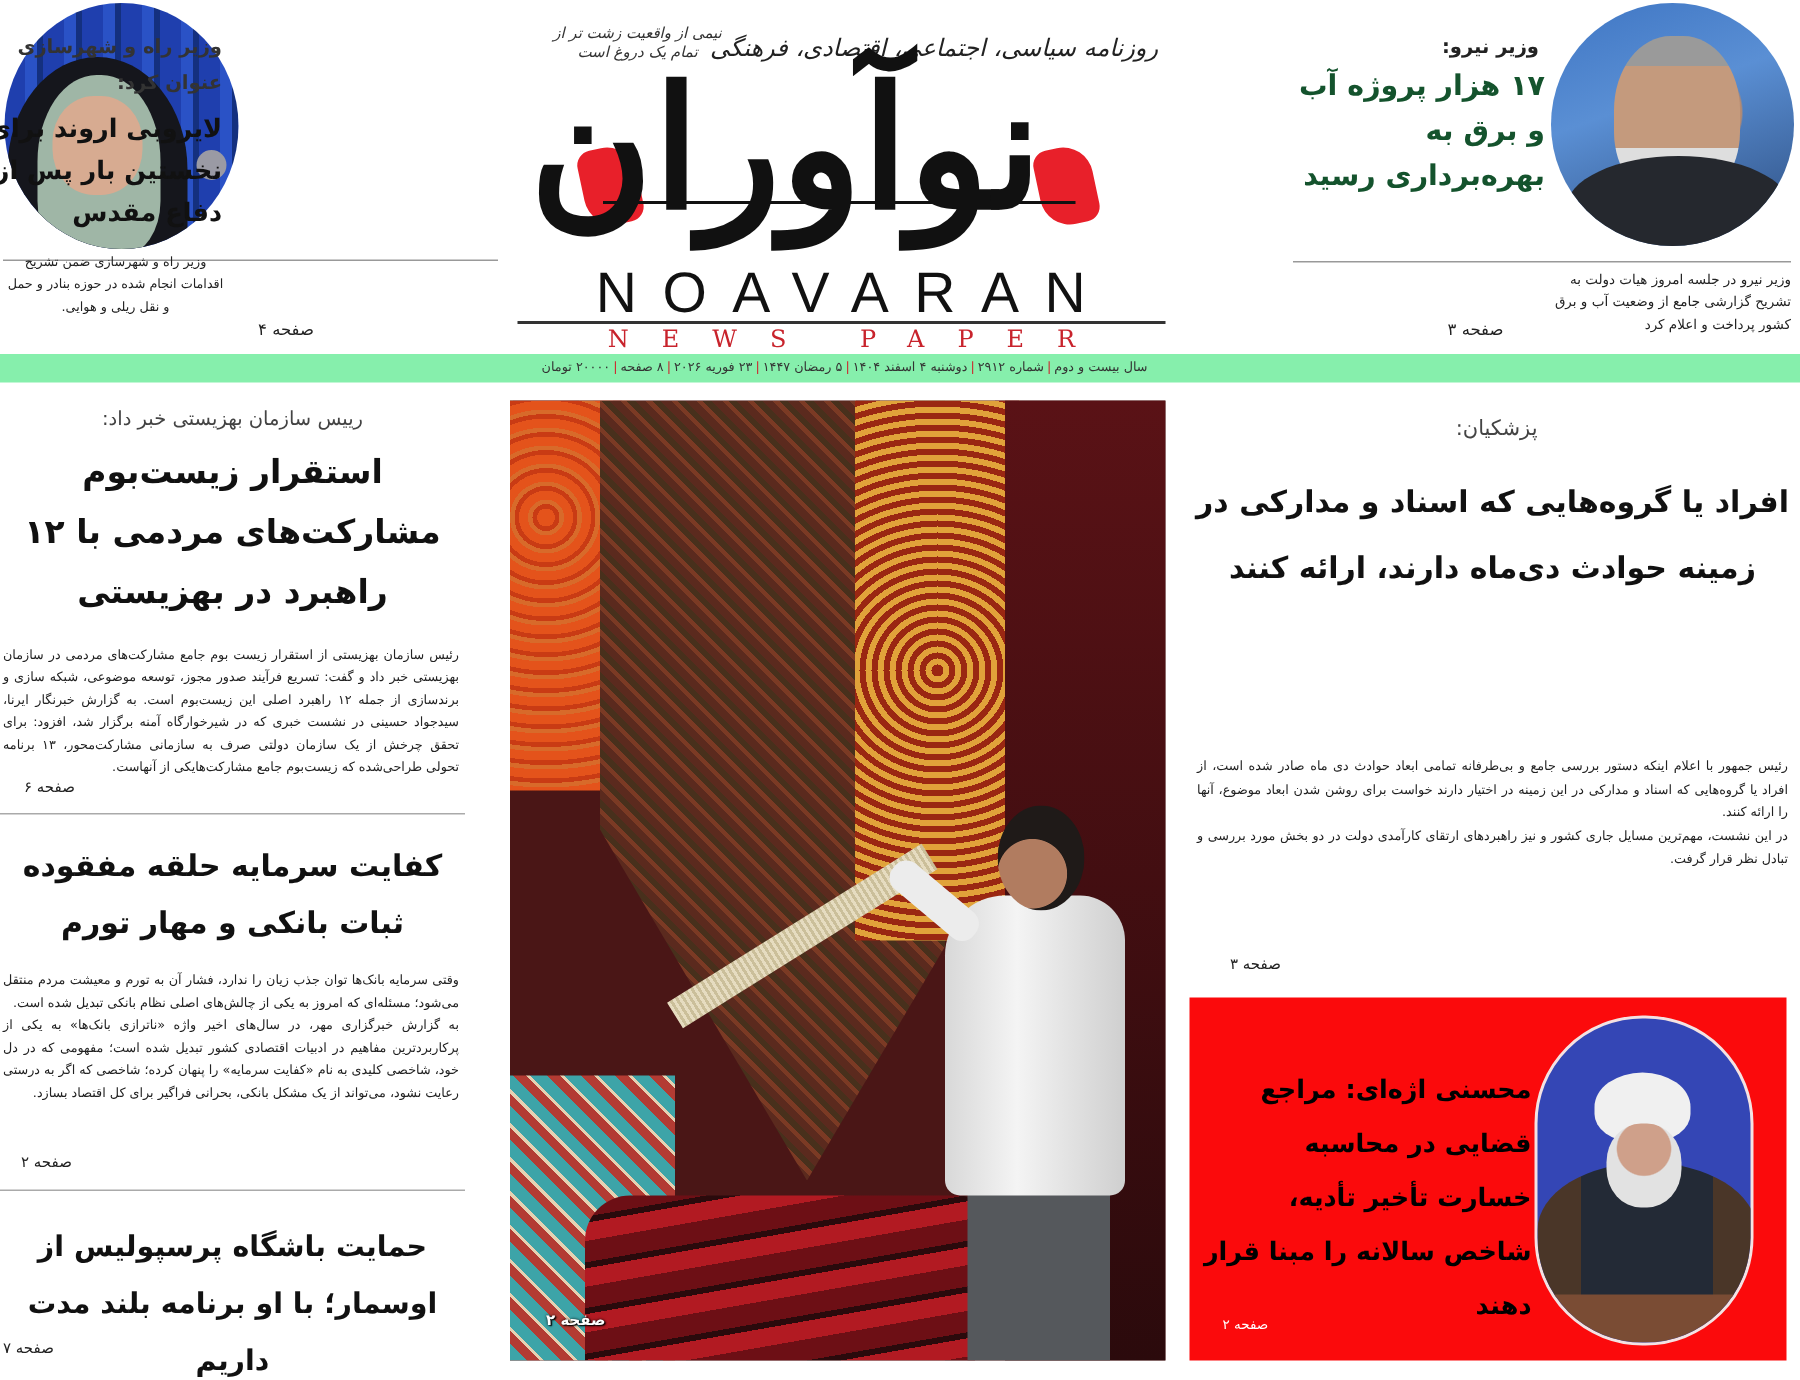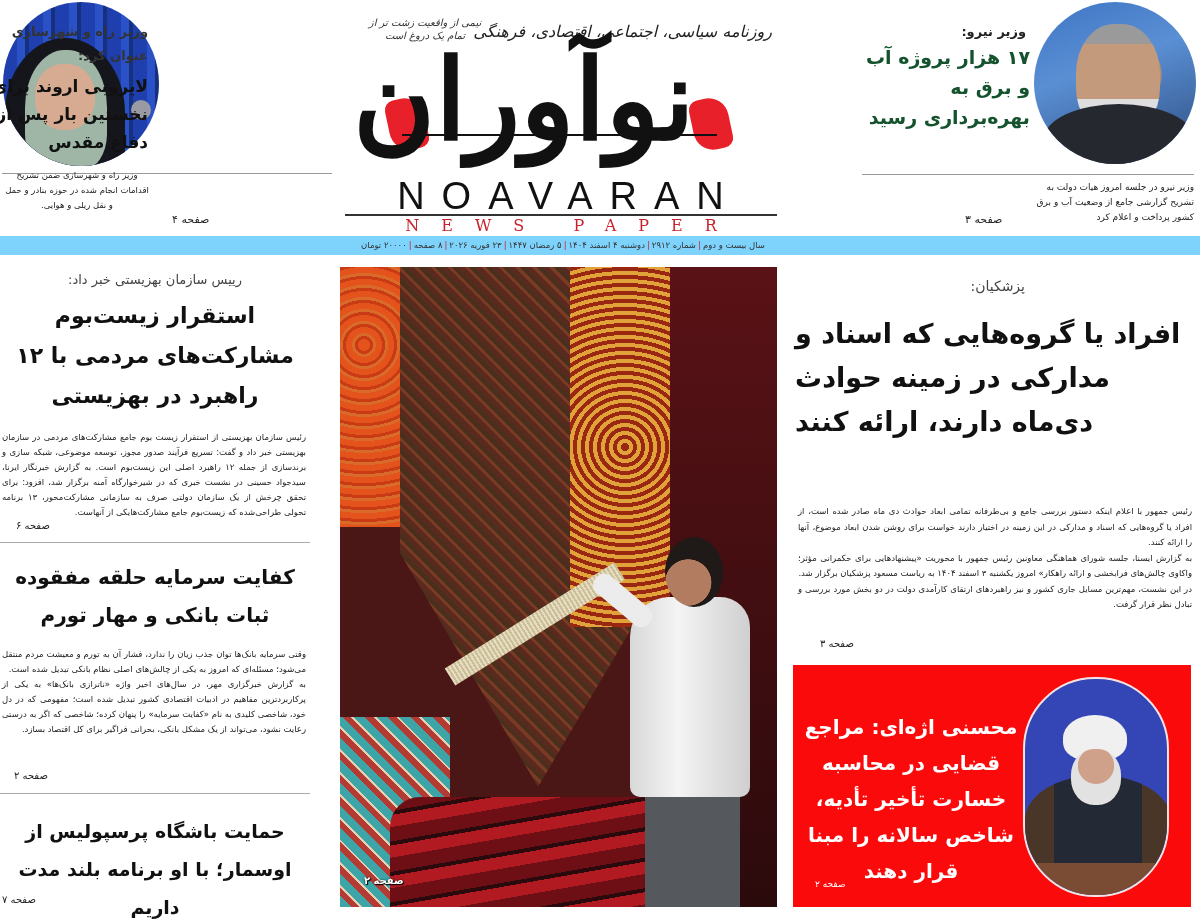--- a/index.html
+++ b/index.html
@@ -14,21 +14,21 @@
   .tagline-left { left: 20px; top: 16px; width: 130px; font-size: 10px; line-height: 13px; font-family: "DejaVu Serif", serif; font-style: italic; color: #333; text-align: center; }
   .logo-fa { left: 0; top: 36px; width: 440px; height: 140px; }
   .logo-fa-text { position: absolute; left: 13px; right: 0; top: -6px; text-align: left; font-family: "DejaVu Serif", serif; font-weight: bold; font-size: 112px; line-height: 140px; color: #111; letter-spacing: -4px; }
   .logo-dot { position: absolute; width: 38px; height: 52px; background: #e8202a; border-radius: 10px 20px 10px 20px; transform: rotate(-12deg); }
   .logo-line { position: absolute; left: 62px; width: 315px; top: 98px; height: 2px; background: #111; }
   .logo-en { left: 0; top: 176px; width: 440px; text-align: center; font-family: Liberation Sans, sans-serif; font-size: 38px; letter-spacing: 17px; color: #111; line-height: 40px; padding-left: 18px; }
   .logo-rule { left: 5px; top: 214px; width: 432px; height: 2px; background: #333; }
   .logo-sub { left: 0; top: 216px; width: 440px; text-align: center; font-family: "DejaVu Serif", serif; font-size: 16px; letter-spacing: 22px; color: #c8232c; padding-left: 24px; line-height: 20px; }
 
   
-  .infobar { left: 0; top: 236px; width: 1200px; height: 19px; background: #7dd3fc; }
+  .infobar { left: 0; top: 236px; width: 1200px; height: 19px; background: #86efac; }
   .infobar-text { position: absolute; left: 360px; width: 405px; top: 2px; font-size: 8.5px; line-height: 14px; color: #333; text-align: right; white-space: nowrap; }
   .infobar-text .sep { color: #d0202a; padding: 0 2px; }
 
   
   .teaser-r-photo { left: 1034px; top: 2px; width: 162px; height: 162px; border-radius: 50%; overflow: hidden; background: radial-gradient(circle at 55% 45%, #c9a184 0 22%, #b58b72 23% 30%, transparent 31%), linear-gradient(160deg, #3f76c4 0%, #5a8fd4 40%, #2c4c7e 100%); }
   .teaser-r-photo .suit { position: absolute; left: 10px; bottom: -10px; width: 150px; height: 70px; background: #25282e; border-radius: 50% 50% 0 0; }
   .teaser-r-photo .head { position: absolute; left: 42px; top: 22px; width: 84px; height: 110px; border-radius: 45% 45% 42% 42%; background: linear-gradient(#9a9a9a 0 18%, #c49a7d 18% 68%, #dedede 68% 100%); }
   .teaser-r-kicker { right: 174px; top: 24px; font-size: 13px; font-weight: bold; color: #222; text-align: right; }
   .teaser-r-title { right: 170px; top: 42px; width: 180px; font-size: 19px; font-weight: bold; line-height: 30px; color: #14532d; text-align: right; }
   .teaser-r-rule { left: 862px; top: 174px; width: 332px; height: 1px; background: #999; }
@@ -71,32 +71,32 @@
   .photo .rolls { position: absolute; left: 50px; top: 530px; width: 260px; height: 110px; background: repeating-linear-gradient(170deg, #6d0f15 0 14px, #2a0a0c 14px 18px, #b21a22 18px 30px); border-radius: 30px 10px 0 0; }
   .photo .man-shirt { position: absolute; left: 290px; top: 330px; width: 120px; height: 200px; background: linear-gradient(90deg, #d8d8d8, #f4f4f4 40%, #cfcfcf); border-radius: 40px 30px 10px 10px; }
   .photo .man-arm { position: absolute; left: 256px; top: 300px; width: 70px; height: 22px; background: #ececec; border-radius: 10px; transform: rotate(40deg); transform-origin: left; }
   .photo .man-head { position: absolute; left: 325px; top: 270px; width: 58px; height: 70px; background: radial-gradient(circle at 40% 65%, #b17c60 0 40%, transparent 41%), #1f1a18; border-radius: 50%; }
   .photo .man-pants { position: absolute; left: 305px; top: 525px; width: 95px; height: 115px; background: #55585c; }
   .photo-headline { position: absolute; left: 0; right: 10px; top: 40px; text-align: right; font-size: 21px; font-weight: bold; line-height: 36px; color: #ffffff; text-shadow: 0 0 3px #000, 1px 1px 2px #000, -1px -1px 2px #000; }
   .photo-page { position: absolute; left: 24px; top: 608px; font-size: 10px; font-weight: bold; color: #fff; text-shadow: 0 0 2px #000, 1px 1px 1px #000; }
 
   
   .m-kicker { left: 800px; top: 278px; width: 395px; text-align: right; font-size: 14px; color: #444; padding-right: 170px; }
-  .m-title { left: 795px; top: 312px; width: 400px; text-align: left; font-size: 27px; font-weight: bold; line-height: 44px; color: #111; letter-spacing: -0.5px; }
+  .m-title { left: 795px; top: 312px; width: 400px; text-align: center; font-size: 20px; font-weight: bold; line-height: 44px; color: #111; letter-spacing: -0.5px; }
   .m-body { left: 798px; top: 504px; width: 394px; font-size: 8.5px; line-height: 15.5px; color: #222; text-align: justify; text-align-last: right; }
   .m-page { left: 820px; top: 638px; font-size: 10px; color: #222; }
 
   
   .redbox { left: 793px; top: 665px; width: 398px; height: 242px; background: #fb0a0c; }
   .redbox-oval { position: absolute; left: 230px; top: 12px; width: 146px; height: 220px; border-radius: 72px; border: 2px solid #f4e2e2; overflow: hidden; background: #3446b5; }
   .redbox-oval .robe { position: absolute; left: 0; bottom: 30px; width: 146px; height: 90px; background: linear-gradient(90deg, #4a3628 0 20%, #232a36 20% 80%, #4a3628 80%); border-radius: 50% 50% 0 0; }
   .redbox-oval .turban { position: absolute; left: 38px; top: 36px; width: 64px; height: 46px; background: #f0f0f0; border-radius: 50% 50% 40% 40%; }
   .redbox-oval .face { position: absolute; left: 46px; top: 70px; width: 50px; height: 56px; background: radial-gradient(circle at 50% 30%, #cfa08a 0 38%, #e2e2e2 40%); border-radius: 46%; }
   .redbox-oval .desk { position: absolute; left: 0; bottom: 0; width: 146px; height: 32px; background: #7a4c34; }
-  .redbox-title { position: absolute; left: 8px; width: 220px; top: 44px; text-align: center; font-size: 20px; font-weight: bold; line-height: 36px; color: #ffffff; }
+  .redbox-title { position: absolute; left: 8px; width: 220px; top: 44px; text-align: right; font-size: 17px; font-weight: bold; line-height: 36px; color: #000000; }
   .redbox-page { position: absolute; left: 22px; top: 214px; font-size: 9px; color: #fff; }
 </style>
 </head>
 <body>
 
 <div class="abs masthead">
   <div class="abs tagline-right rtl">روزنامه سیاسی، اجتماعی، اقتصادی، فرهنگی</div>
   <div class="abs tagline-left rtl">نیمی از واقعیت زشت تر از تمام یک دروغ است</div>
   <div class="abs logo-fa">
     <div class="logo-dot" style="left:48px; top:62px;"></div>
@@ -166,21 +166,20 @@
   <div class="man-shirt"></div>
   <div class="man-arm"></div>
   <div class="man-head"></div>
   <div class="photo-page rtl">صفحه ۲</div>
 </div>
 
 <div class="abs m-kicker rtl">پزشکیان:</div>
 <div class="abs m-title rtl">افراد یا گروه‌هایی که اسناد و مدارکی در زمینه حوادث دی‌ماه دارند، ارائه کنند</div>
 <div class="abs m-body rtl">
   <p>رئیس جمهور با اعلام اینکه دستور بررسی جامع و بی‌طرفانه تمامی ابعاد حوادث دی ماه صادر شده است، از افراد یا گروه‌هایی که اسناد و مدارکی در این زمینه در اختیار دارند خواست برای روشن شدن ابعاد موضوع، آنها را ارائه کنند.</p>
-  <p>به گزارش ایسنا، جلسه شورای هماهنگی معاونین رئیس جمهور با محوریت «پیشنهادهایی برای حکمرانی مؤثر؛ واکاوی چالش‌های فرابخشی و ارائه راهکار» امروز یکشنبه ۳ اسفند ۱۴۰۴ به ریاست مسعود پزشکیان برگزار شد.</p>
   <p>در این نشست، مهم‌ترین مسایل جاری کشور و نیز راهبردهای ارتقای کارآمدی دولت در دو بخش مورد بررسی و تبادل نظر قرار گرفت.</p>
 </div>
 <div class="abs m-page rtl">صفحه ۳</div>
 
 <div class="abs redbox">
   <div class="redbox-oval">
     <div class="robe"></div>
     <div class="turban"></div>
     <div class="face"></div>
     <div class="desk"></div>

